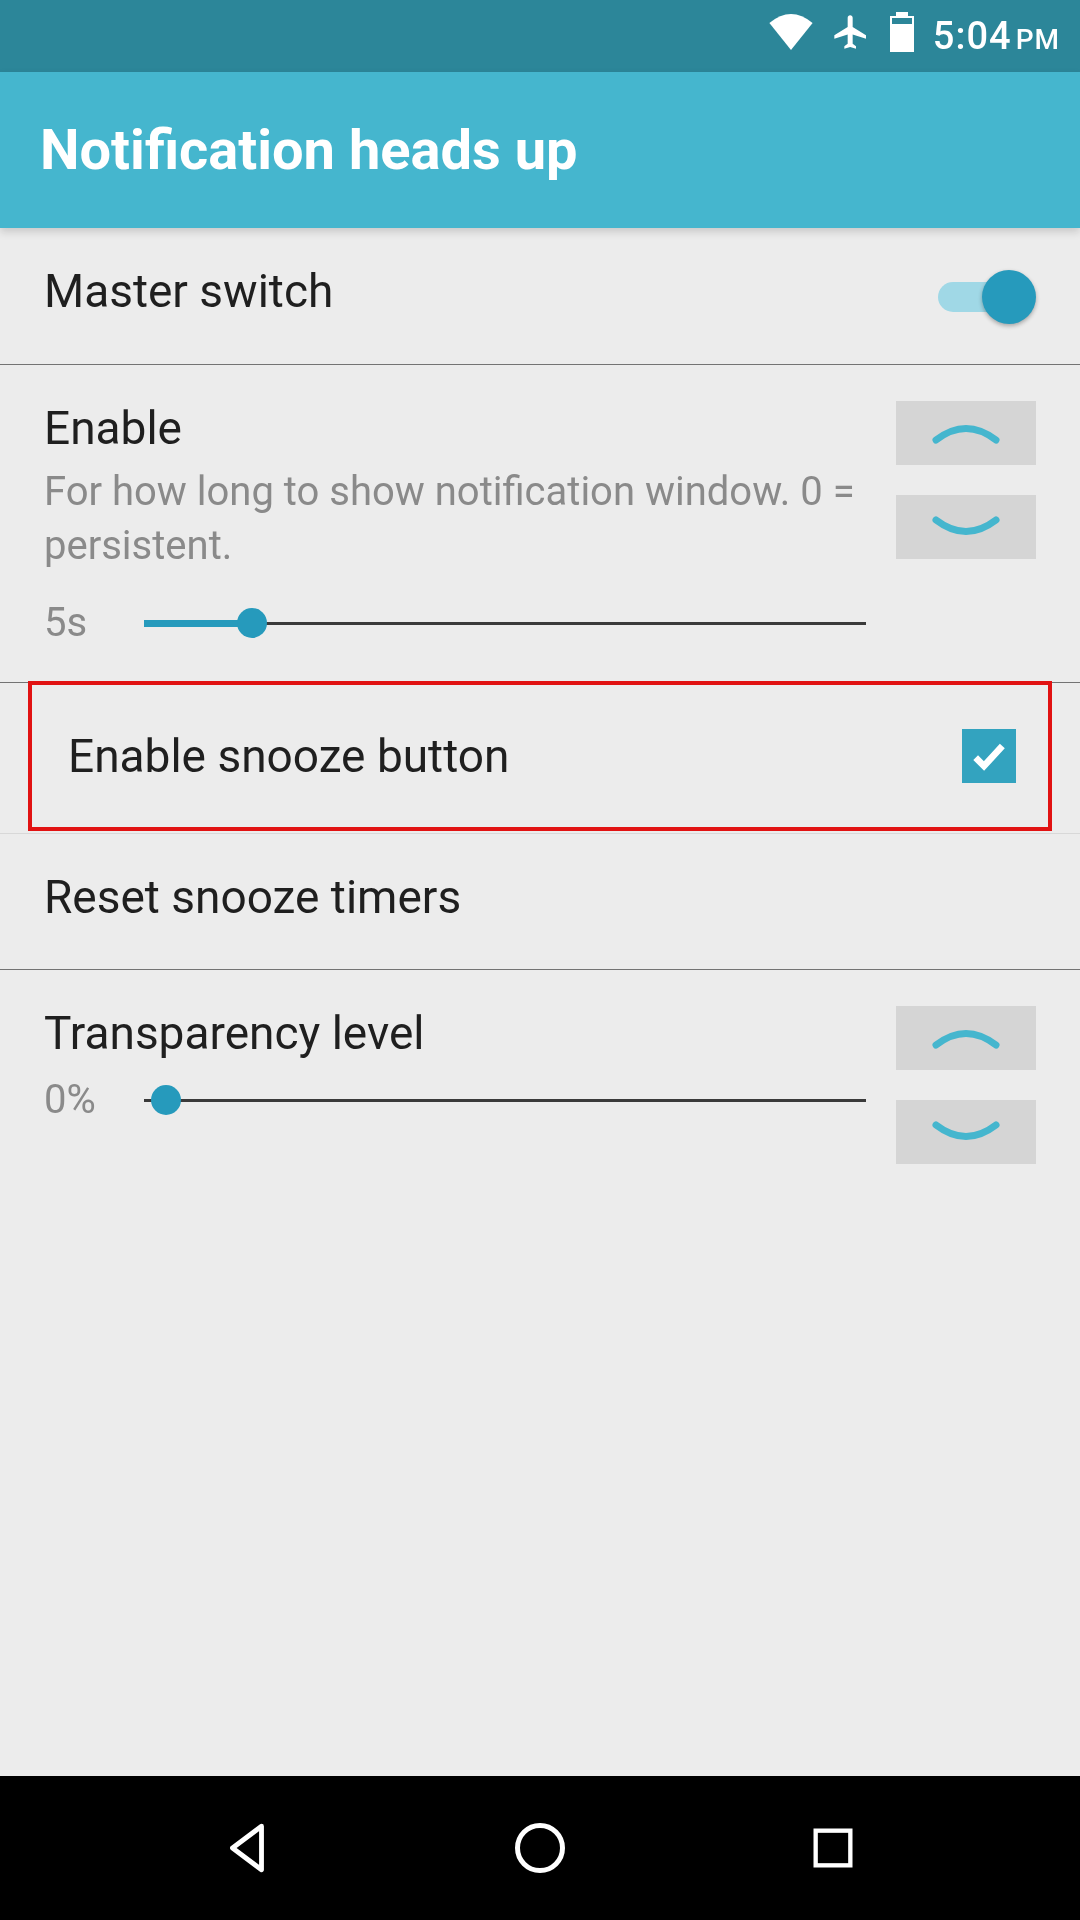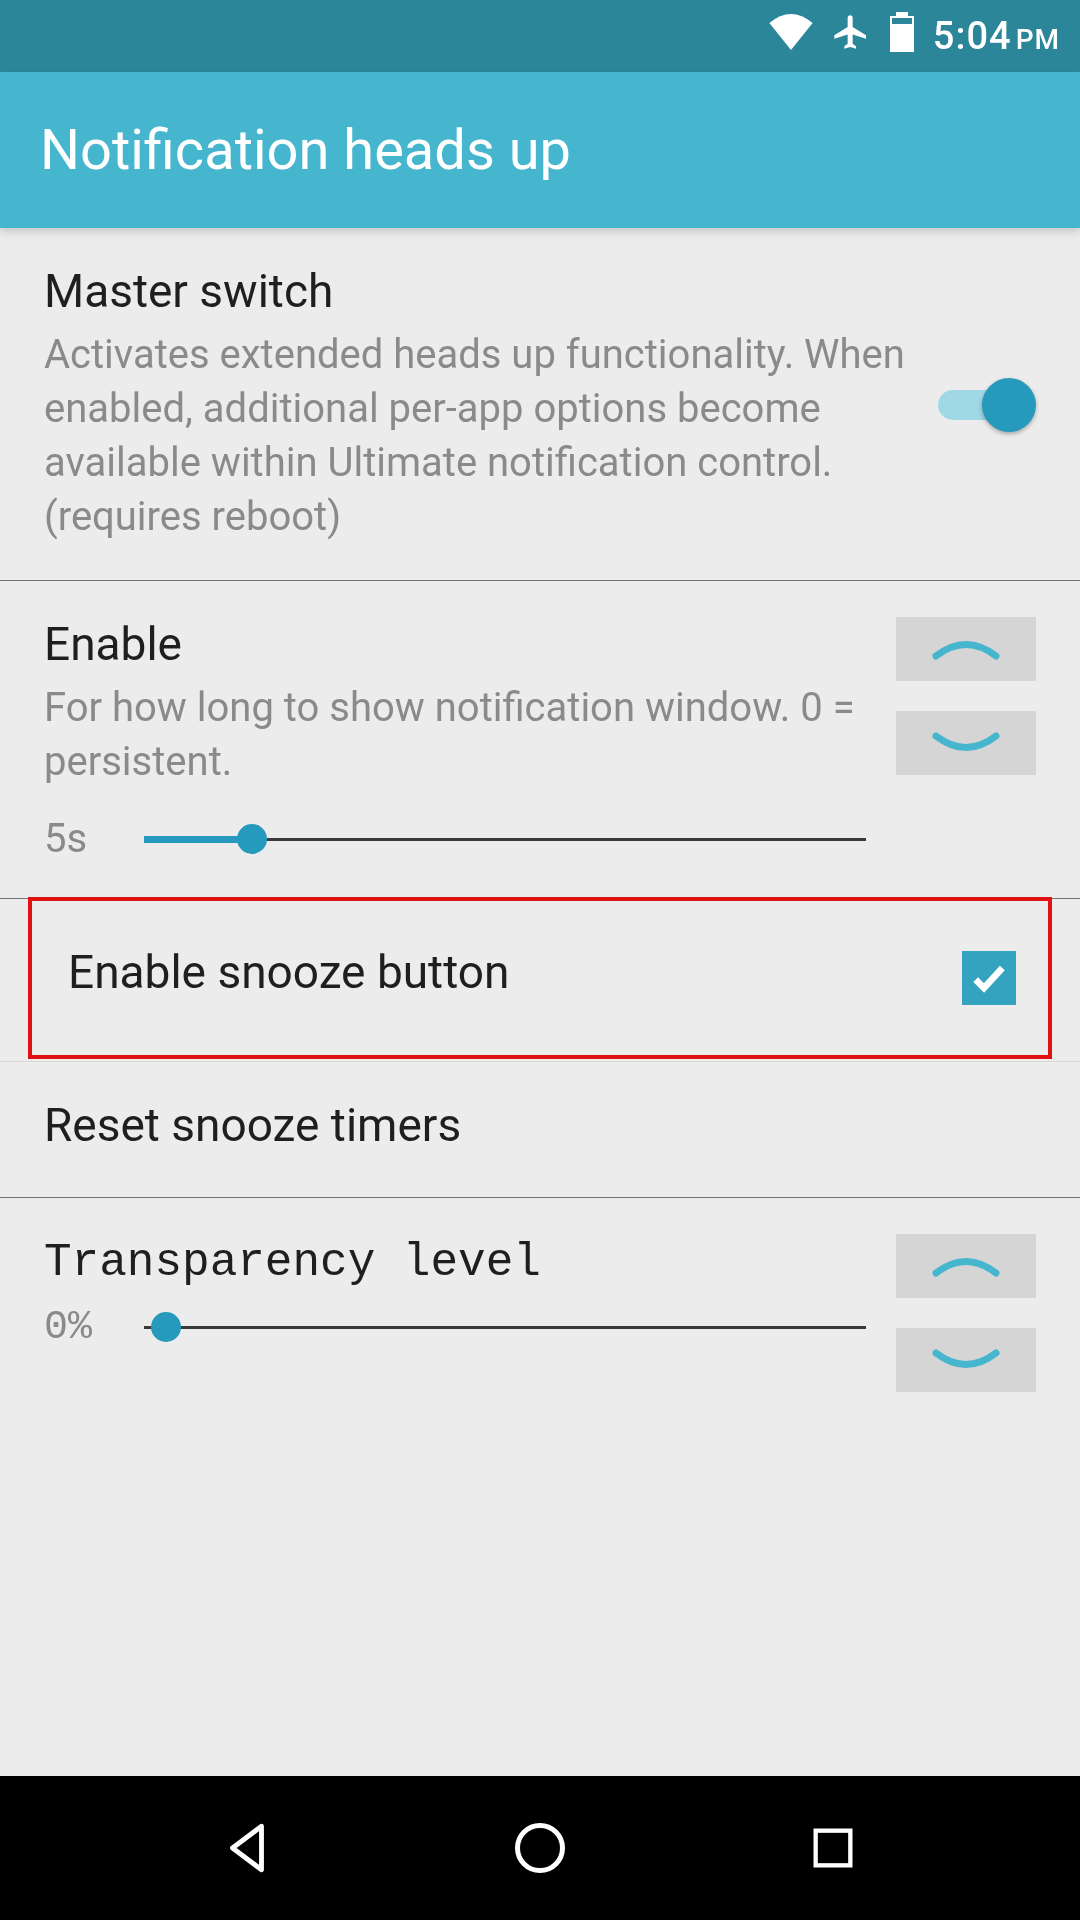--- a/index.html
+++ b/index.html
@@ -28,21 +28,21 @@
     height: 156px;
     background: #45b6ce;
     display: flex;
     align-items: center;
     padding: 0 40px;
     box-shadow: 0 4px 8px rgba(0,0,0,0.15);
   }
   .app-bar-title {
     color: #fff;
     font-size: 56px;
-    font-weight: 400;
+    font-weight: 700;
   }
   .content {
     padding: 0;
   }
   .setting-row {
     padding: 36px 44px;
     border-bottom: 1px solid #737373;
     display: flex;
     align-items: center;
     gap: 30px;
@@ -205,21 +205,20 @@
 
 <div class="app-bar">
   <div class="app-bar-title">Notification heads up</div>
 </div>
 
 <div class="content">
 
   <div class="setting-row">
     <div class="setting-left">
       <div class="setting-title">Master switch</div>
-      <div class="setting-desc">Activates extended heads up functionality. When enabled, additional per-app options become available within Ultimate notification control. (requires reboot)</div>
     </div>
     <div class="switch">
       <div class="switch-track"></div>
       <div class="switch-thumb"></div>
     </div>
   </div>
 
   <div class="setting-row" style="align-items:stretch;">
     <div class="setting-left">
       <div class="setting-title">Enable</div>
@@ -243,38 +242,38 @@
         <svg width="70" height="24" viewBox="0 0 70 24">
             <path d="M5 5 Q35 28 65 5" stroke="#45b6ce" stroke-width="7" fill="none" stroke-linecap="round"></path>
           </svg>
       </div>
     </div>
   </div>
 
   <div class="highlight-wrap">
     <div class="highlight-row">
       <div class="setting-left">
-        <div class="setting-title" style="margin-bottom:12px">Enable snooze button</div>
+        <div class="setting-title" style="margin-bottom:0">Enable snooze button</div>
       </div>
       <div class="checkbox">
         <svg width="40" height="40" viewBox="0 0 24 24">
             <path d="M4 13 L9 18 L20 6" stroke="#fff" stroke-width="4" fill="none"></path>
           </svg>
       </div>
     </div>
   </div>
 
 
   <div class="setting-row">
     <div class="setting-left">
       <div class="setting-title" style="margin-bottom:9px">Reset snooze timers</div>
     </div>
   </div>
 
-  <div class="setting-row" style="align-items:center; border-bottom:none; padding-bottom:10px;font-family:Liberation Mono, monospace;">
+  <div class="setting-row" style="align-items:flex-start; border-bottom:none; padding-bottom:10px;">
     <div class="setting-left">
       <div class="setting-title">Transparency level</div>
       <div class="slider-row" style="margin-top:16px;">
         <div class="slider-val">0%</div>
         <div class="slider">
           <div class="slider-line"></div>
           <div class="slider-fill" style="width:0%"></div>
           <div class="slider-thumb" style="left:3%"></div>
         </div>
       </div>

